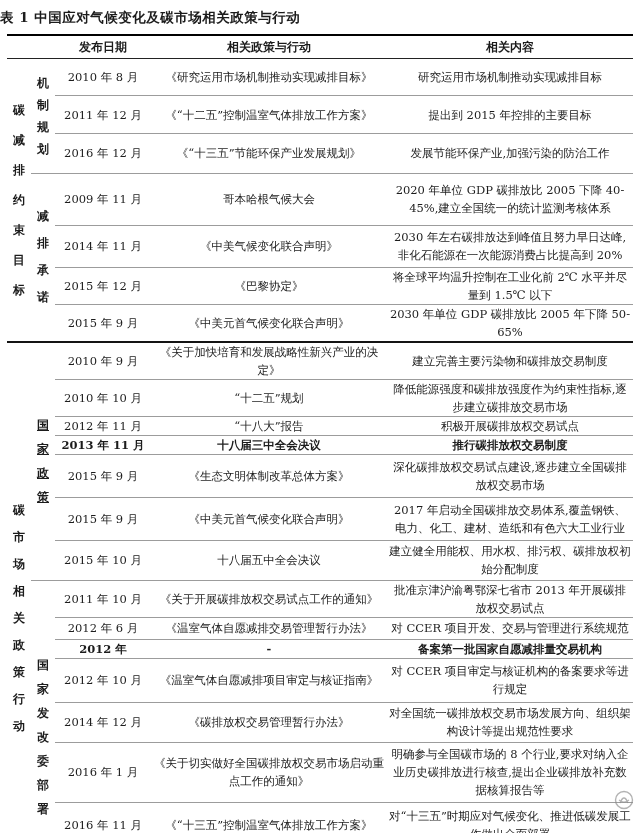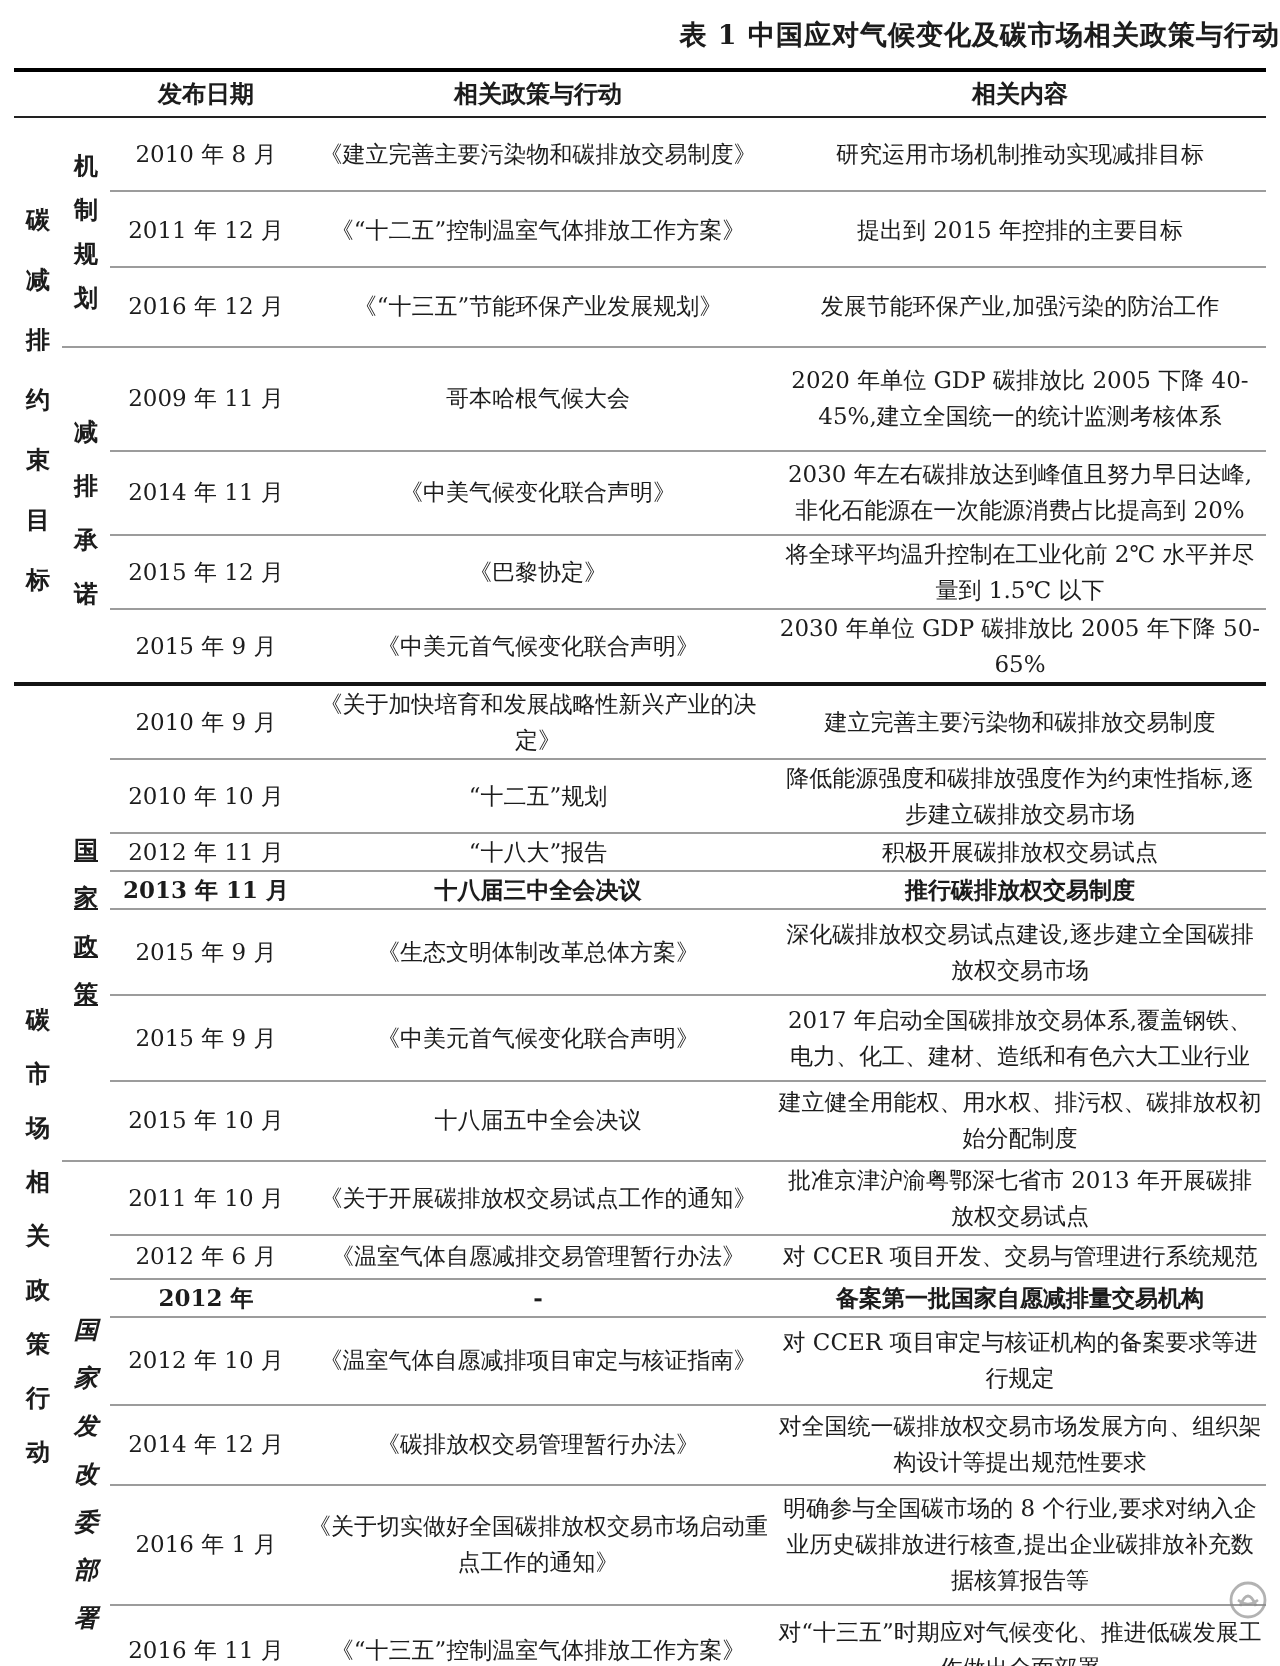--- a/index.html
+++ b/index.html
@@ -6,21 +6,21 @@
   html, body {
     margin: 0; padding: 0;
     width: 640px; height: 833px;
     background: #ffffff;
     font-family: "DejaVu Serif", "Liberation Serif", serif;
     color: #1c1c1c;
   }
   .page { position: relative; width: 640px; height: 833px; overflow: hidden; }
 
   .title {
-    text-align: right; font-weight: bold;
+    text-align: left; font-weight: bold;
     font-size: 13.5px; padding: 9px 0 7px 0;
     letter-spacing: 0.5px;
   }
 
   table.policy-table {
     border-collapse: collapse; table-layout: fixed;
     width: 626px; margin-left: 7px;
     border-top: 2px solid #000;
     border-bottom: 2px solid #000;
   }
@@ -36,21 +36,21 @@
   .glabel, .slabel { font-weight: bold; font-size: 12px; padding: 0; }
   .glabel span, .slabel span {
     display: block; width: 1em; margin: 13px auto;
     word-break: break-all; text-align: center;
   }
   .g1 span { line-height: 30px; }
   .g2 span { line-height: 27px; }
   .s1 span { line-height: 22px; }
   .s2 span { line-height: 27px; }
   .s3 span { line-height: 24px; text-decoration: underline; }
-  .s4 span { line-height: 24px; font-style: italic; }
+  .s4 span { line-height: 24px; }
 
   td.bt  { border-top: 1px solid #9c9c9c; }
   td.bt2 { border-top: 2px solid #141414; }
 
   tr.h16 { height: 16px; font-weight: bold; } tr.h19 { height: 19px; } tr.h22 { height: 22px; }
   tr.h23 { height: 23px; } tr.h26 { height: 26px; } tr.h33 { height: 33px; }
   tr.h35 { height: 35px; } tr.h40 { height: 40px; margin-top: 36px; } tr.h42 { height: 42px; }
   tr.h43 { height: 43px; } tr.h44 { height: 44px; } tr.h45 { height: 45px; }
   tr.h48 { height: 48px; } tr.h52 { height: 52px; } tr.h60 { height: 60px; }
 
@@ -93,21 +93,21 @@
     </thead>
     <tbody>
       <tr class="h22">
         <td class="glabel g1" rowspan="7">
             <span>碳减排约束目标</span>
           </td>
         <td class="slabel s1" rowspan="3">
             <span>机制规划</span>
           </td>
         <td>2010 年 8 月</td>
-        <td>《建立完善主要污染物和碳排放交易制度》</td>
+        <td>《研究运用市场机制推动实现减排目标》</td>
         <td>研究运用市场机制推动实现减排目标</td>
       </tr>
       <tr class="h22">
         <td class="bt">2011 年 12 月</td>
         <td class="bt">《“十二五”控制温室气体排放工作方案》</td>
         <td class="bt">提出到 2015 年控排的主要目标</td>
       </tr>
       <tr class="h23">
         <td class="bt">2016 年 12 月</td>
         <td class="bt">《“十三五”节能环保产业发展规划》</td>

